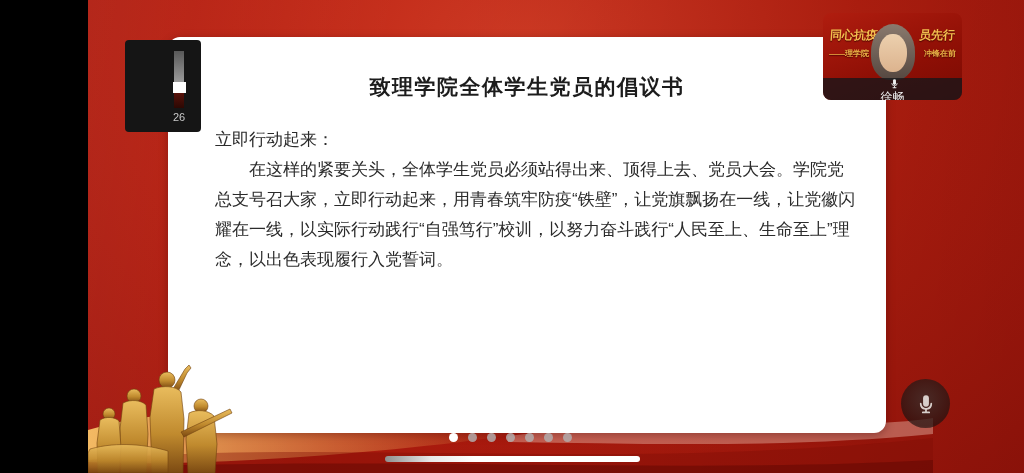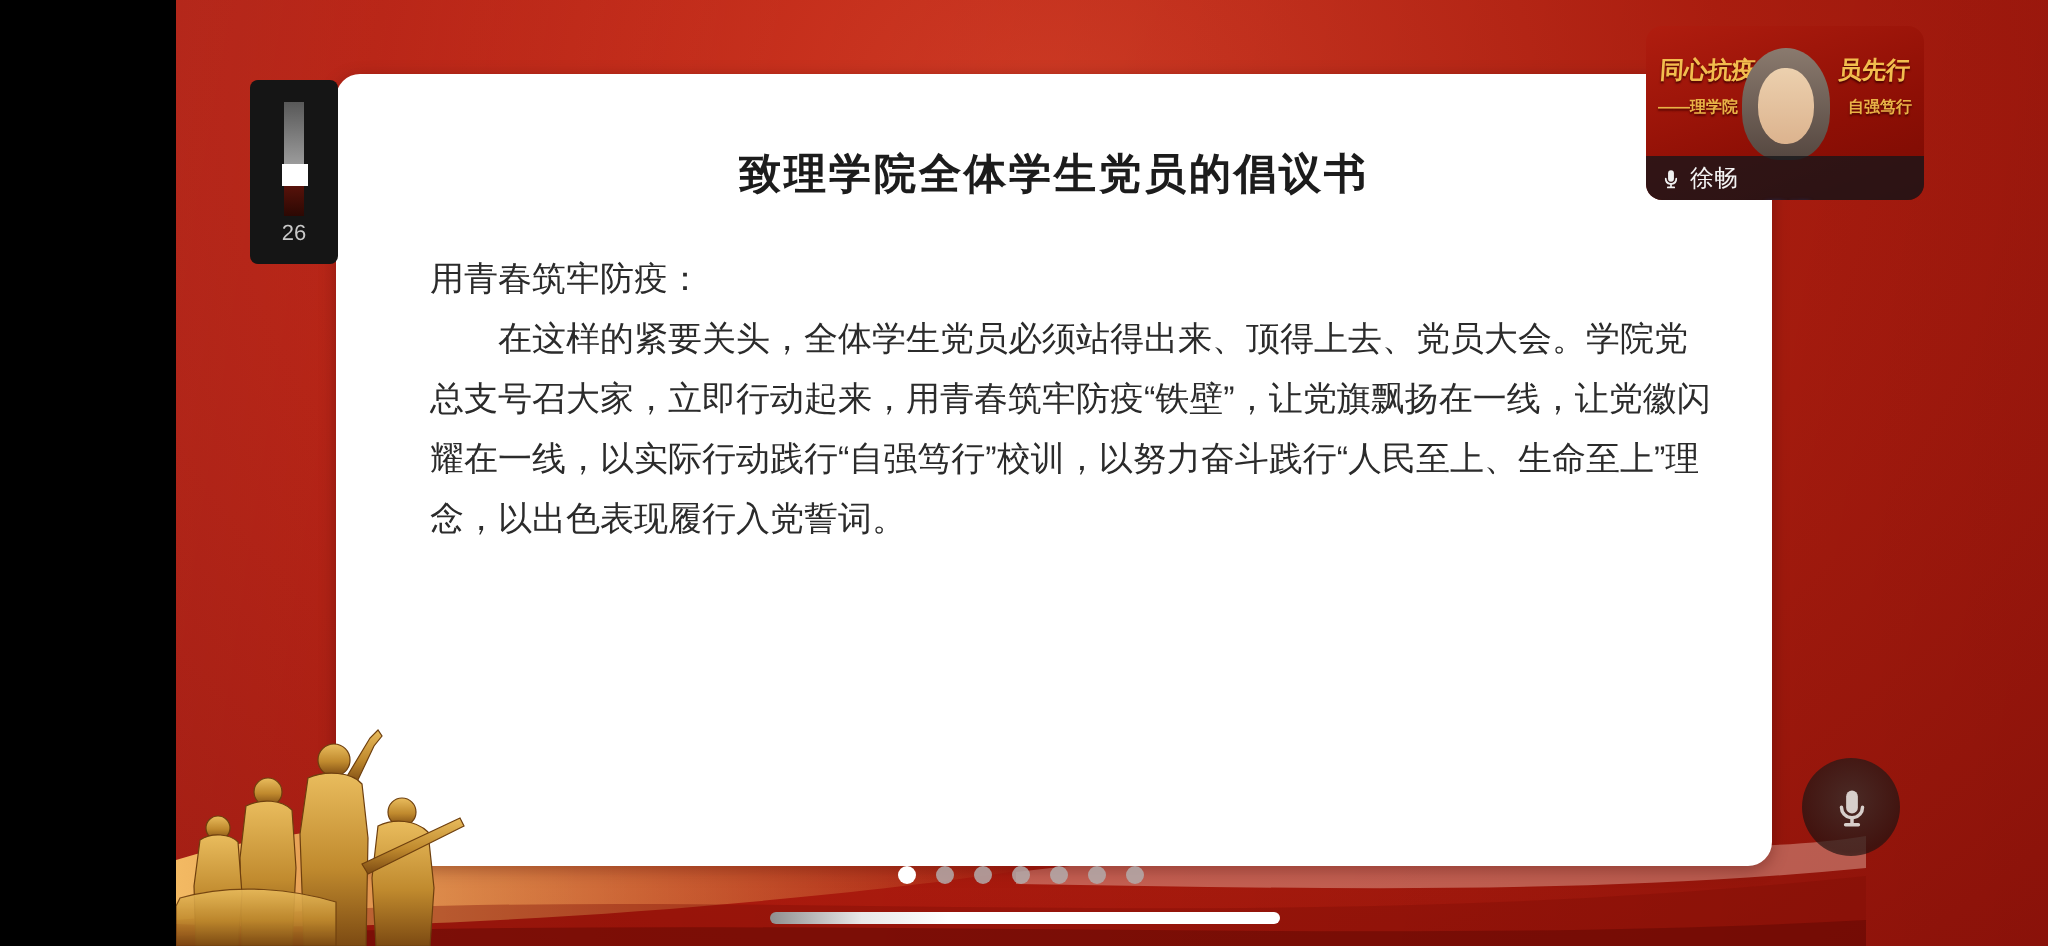--- a/index.html
+++ b/index.html
@@ -17,21 +17,21 @@
   .slide{position:absolute;left:80px;top:37px;width:718px;height:396px;background:#ffffff;
          border-radius:12px;z-index:2;box-shadow:0 2px 8px rgba(60,0,0,.35);}
   .slide-title{margin:36px 20px 0 20px;text-align:center;font-size:21px;font-weight:bold;
          color:#1c1c1c;letter-spacing:1.5px;}
   .slide-body{margin:24px 30px 0 47px;font-size:17px;line-height:30px;color:#2b2b2b;}
   .slide-body p{margin:0;text-indent:2em;}
   .salutation{margin:0 0 0 0;}
 
   
   .page-panel{position:absolute;left:37px;top:40px;width:44px;height:92px;background:#151515;
-         border-radius:4px;z-index:3;display:flex;flex-direction:column;align-items:center;}
+         border-radius:4px;z-index:3;display:flex;flex-direction:column;align-items:center;padding-left:32px;}
   .slider-track{width:10px;height:31px;margin-top:11px;background:linear-gradient(#585858,#9b9b9b);}
   .slider-thumb{width:13px;height:11px;background:#ffffff;}
   .slider-fill{width:10px;height:15px;background:linear-gradient(#57120a,#2c0803);}
   .page-num{margin-top:3px;font-size:11px;color:#c9c9c9;}
 
   
   .dots{position:absolute;left:361px;top:433px;display:flex;gap:10px;z-index:4;}
   .dot{width:9px;height:9px;border-radius:50%;background:#b3acab;opacity:.85;}
   .dot.active{background:#ffffff;opacity:1;}
 
@@ -49,21 +49,21 @@
          padding:0 7px;font-size:12px;font-weight:bold;color:#f2bd4e;
          text-shadow:0 1px 1px rgba(70,0,0,.9);transform:skewX(-4deg);}
   .banner-line2{position:absolute;top:35px;left:0;right:0;display:flex;justify-content:space-between;
          padding:0 6px;font-size:8px;font-weight:bold;color:#e8b246;
          text-shadow:0 1px 1px rgba(70,0,0,.9);}
   .hair{position:absolute;left:48px;top:11px;width:44px;height:56px;border-radius:50% 50% 42% 42%;
          background:linear-gradient(#8a7a6e,#554740);}
   .face{position:absolute;left:56px;top:21px;width:28px;height:38px;border-radius:48%;
          background:linear-gradient(#ecd0ae,#dcb38e);}
   .name-bar{position:absolute;left:0;right:0;bottom:0;height:22px;background:rgba(22,22,26,.78);
-         display:flex;align-items:center;}
+         display:flex;align-items:center;flex-direction:column;}
   .name-bar .mic{width:11px;height:11px;margin:0 4px 0 7px;color:#f0f0f0;flex:0 0 auto;}
   .p-name{font-size:12px;color:#f4f4f4;}
   .p-watermark{font-size:12.5px;font-weight:bold;color:#3f6ed9;text-shadow:0 0 2px rgba(40,90,220,.6);
          letter-spacing:.5px;margin-top:36px;}
 
   
   .mic-button{position:absolute;left:901px;top:379px;width:49px;height:49px;border-radius:50%;z-index:11;
          background:radial-gradient(circle at 50% 42%, rgba(66,44,40,.9) 0%, rgba(30,18,16,.7) 70%, rgba(20,12,10,.45) 100%);
          display:flex;align-items:center;justify-content:center;}
   .mic-button .mic{width:22px;height:22px;color:#d8cfcb;}
@@ -82,21 +82,21 @@
     </defs>
     <path d="M0,52 C120,16 260,40 430,56 C330,72 120,90 0,84 Z" fill="url(#wgold)"></path>
     <path d="M420,58 C600,36 760,54 845,40 L845,56 C700,70 560,66 420,64 Z" fill="rgba(255,225,210,.35)"></path>
     <path d="M0,82 C250,60 520,94 845,60 L845,95 L0,95 Z" fill="rgba(125,12,4,.38)"></path>
     <path d="M0,90 C300,78 600,96 845,82 L845,95 L0,95 Z" fill="rgba(90,6,2,.45)"></path>
   </svg>
 
   <div class="slide">
     <div class="slide-title">致理学院全体学生党员的倡议书</div>
     <div class="slide-body">
-      <p class="salutation" style="text-indent:0;">用青春筑牢防疫：</p>
+      <p class="salutation" style="text-indent:0;">立即行动起来：</p>
       <p>在这样的紧要关头，全体学生党员必须站得出来、顶得上去、党员大会。学院党总支号召大家，立即行动起来，用青春筑牢防疫“铁壁”，让党旗飘扬在一线，让党徽闪耀在一线，以实际行动践行“自强笃行”校训，以努力奋斗践行“人民至上、生命至上”理念，以出色表现履行入党誓词。</p>
     </div>
   </div>
 
   <div class="page-panel">
     <div class="slider-track"></div>
     <div class="slider-thumb"></div>
     <div class="slider-fill"></div>
     <div class="page-num">26</div>
   </div>
@@ -137,21 +137,21 @@
   </svg>
 </div>
 
 <div class="video-thumb">
   <div class="banner-line1">
     <span>同心抗疫</span>
     <span>员先行</span>
   </div>
   <div class="banner-line2">
     <span>——理学院</span>
-    <span>自强笃行</span>
+    <span>冲锋在前</span>
   </div>
   <div class="hair"></div>
   <div class="face"></div>
   <div class="name-bar">
     <svg class="mic" viewBox="0 0 24 24" fill="currentColor">
       <path d="M12 2.5a3.2 3.2 0 0 1 3.2 3.2v6.1a3.2 3.2 0 0 1-6.4 0V5.7A3.2 3.2 0 0 1 12 2.5z"></path>
       <path d="M5.3 11.6a.95.95 0 0 1 1.9 0 4.8 4.8 0 0 0 9.6 0 .95.95 0 0 1 1.9 0 6.7 6.7 0 0 1-5.75 6.6v2h2.55a.95.95 0 0 1 0 1.9H8.5a.95.95 0 0 1 0-1.9h2.55v-2a6.7 6.7 0 0 1-5.75-6.6z"></path>
     </svg>
     <span class="p-name">徐畅</span>
     <span class="p-watermark">@腾讯...</span>

